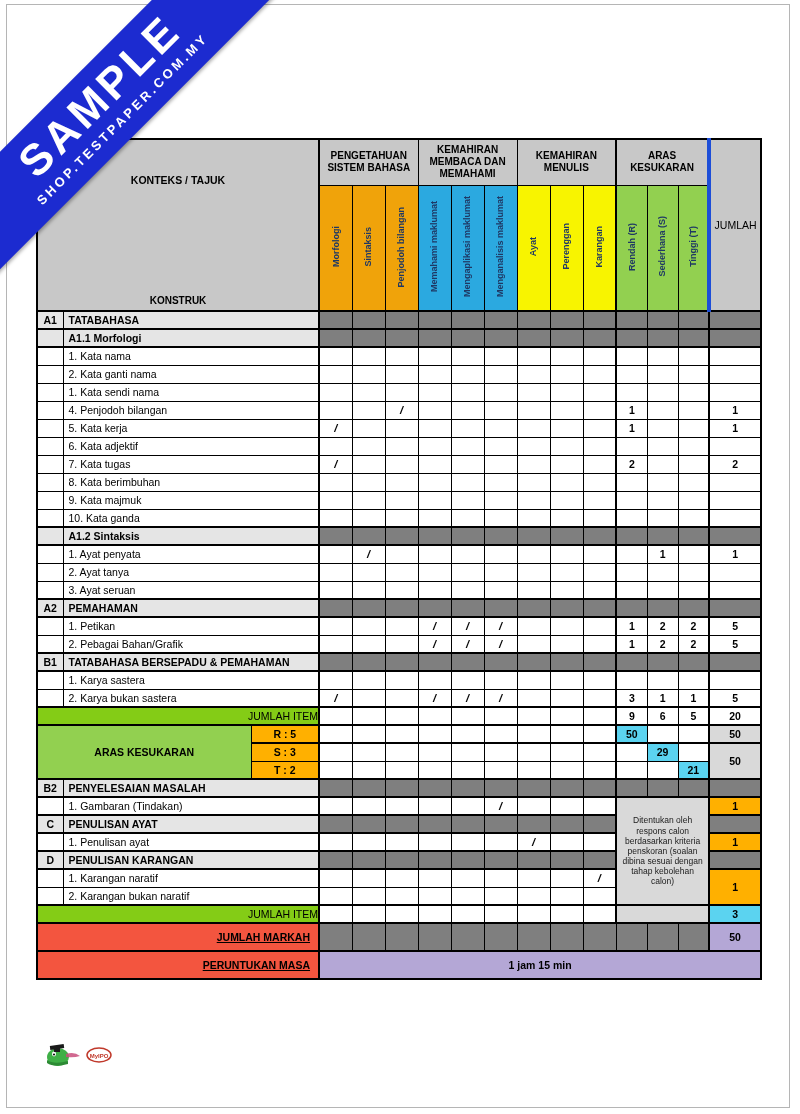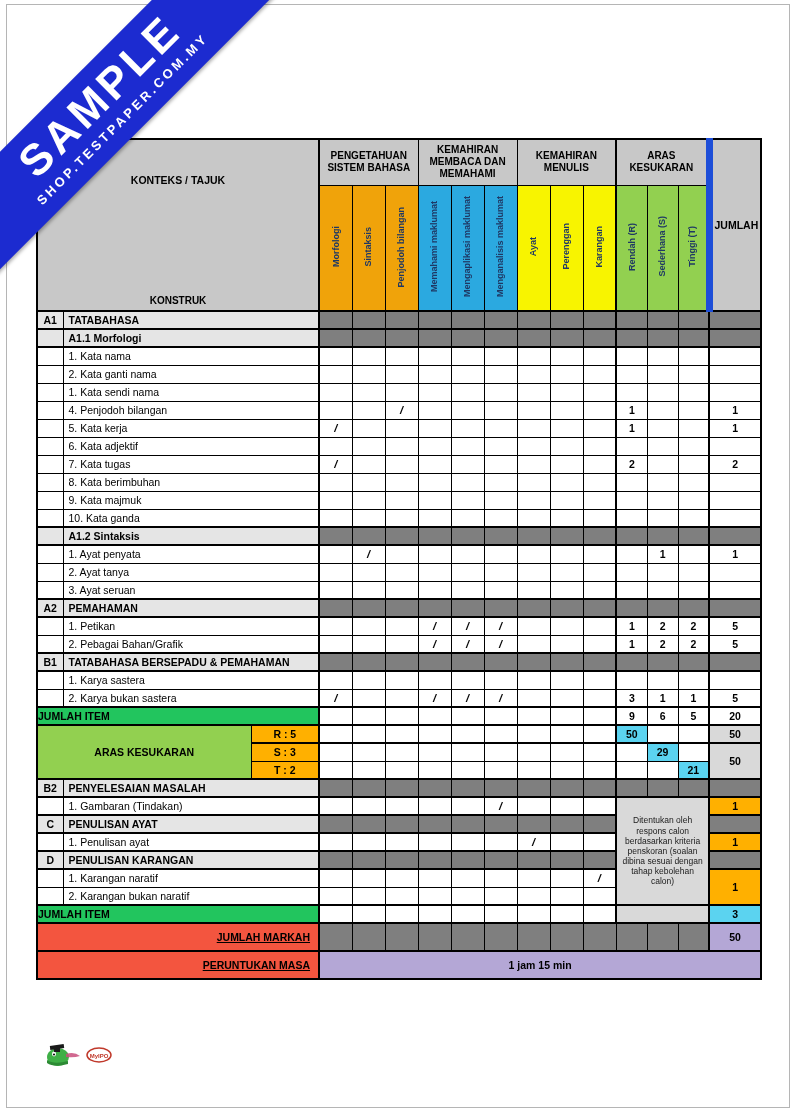--- a/index.html
+++ b/index.html
@@ -36,21 +36,21 @@
 
   
   tr.h1 { height:46px; }
   tr.h2 { height:126px; }
   td.corner { background:#c8c8c8; border-right:2px solid #000; border-bottom:2px solid #000; padding:0; }
   .corner-in { display:flex; flex-direction:column; height:170px; justify-content:center; align-items:center; }
   .corner-top { font-weight:700; font-size:10.5px; margin-top:34px; }
   .corner-bot { font-weight:700; font-size:10px; margin-top:auto; padding-bottom:4px; }
   td.group { background:#c8c8c8; font-weight:700; font-size:10px; text-align:center;
              line-height:1.2; white-space:normal; padding:1px 2px; }
-  td.jumhead { background:#c8c8c8; font-weight:700; text-align:center; border-left:7px solid #1d4ed8; }
+  td.jumhead { background:#c8c8c8; font-weight:400; text-align:center; border-left:4px solid #1d4ed8; }
   td.rcol { text-align:center; vertical-align:middle; padding:2px 0; }
   td.rcol span { writing-mode:vertical-rl; transform:rotate(180deg); display:inline-block;
                  font-weight:700; font-size:9px; color:#1f3864; line-height:1.15;
                  max-height:118px; white-space:normal; }
   td.bg-gold{background:#f0a30a} td.bg-sky{background:#2ba9e0}
   td.bg-yel{background:#f8f400} td.bg-grn{background:#92d050}
 
   
   tbody tr { height:18px; }
   td.code { text-align:center; font-weight:700; background:#fff; }
@@ -59,21 +59,21 @@
   td.dark { background:#7f7f7f; }
   td.mark { text-align:center; font-style:italic; font-weight:700; font-size:11px; background:#fff; }
   td.val { text-align:center; font-weight:700; background:#fff; }
   td.cyan { background:#5bd3f0; text-align:center; font-weight:700; }
   td.lgray { background:#d9d9d9; text-align:center; font-weight:700; }
   td.orangeval { background:#ffb000; text-align:center; font-weight:700; }
   td.purpleval { background:#b4a7d6; text-align:center; font-weight:700; }
   td.greenbig { background:#92d050; text-align:center; font-weight:700; }
   td.ratio { background:#ffb000; text-align:center; font-weight:700; }
   td.redlbl { background:#f3553f; font-weight:700; text-align:right; padding-right:8px;text-decoration:underline; }
-  td.totlbl { background:#22c55e; font-weight:700; text-align:left; }
+  td.totlbl { background:#84cc16; font-weight:400; text-align:right; }
   td.note { background:#d9d9d9; font-size:8.5px; text-align:center; white-space:normal;
             line-height:1.2; color:#1a1a1a; padding:1px 2px; vertical-align:middle; }
   td.bl2 { border-left:2px solid #000; }
   tr.thick td { border-top:2px solid #000; border-bottom:2px solid #000; }
   tr.redrow { height:28px; }
   tr.redrow td { border-top:2.5px solid #000; border-bottom:2.5px solid #000; }
 
   
   .footer { position:absolute; left:44px; top:1040px; width:700px; display:flex; align-items:center; z-index:1; }
   .footer-text { font-size:13px; font-style:italic; color:#222; margin-left:8px;

